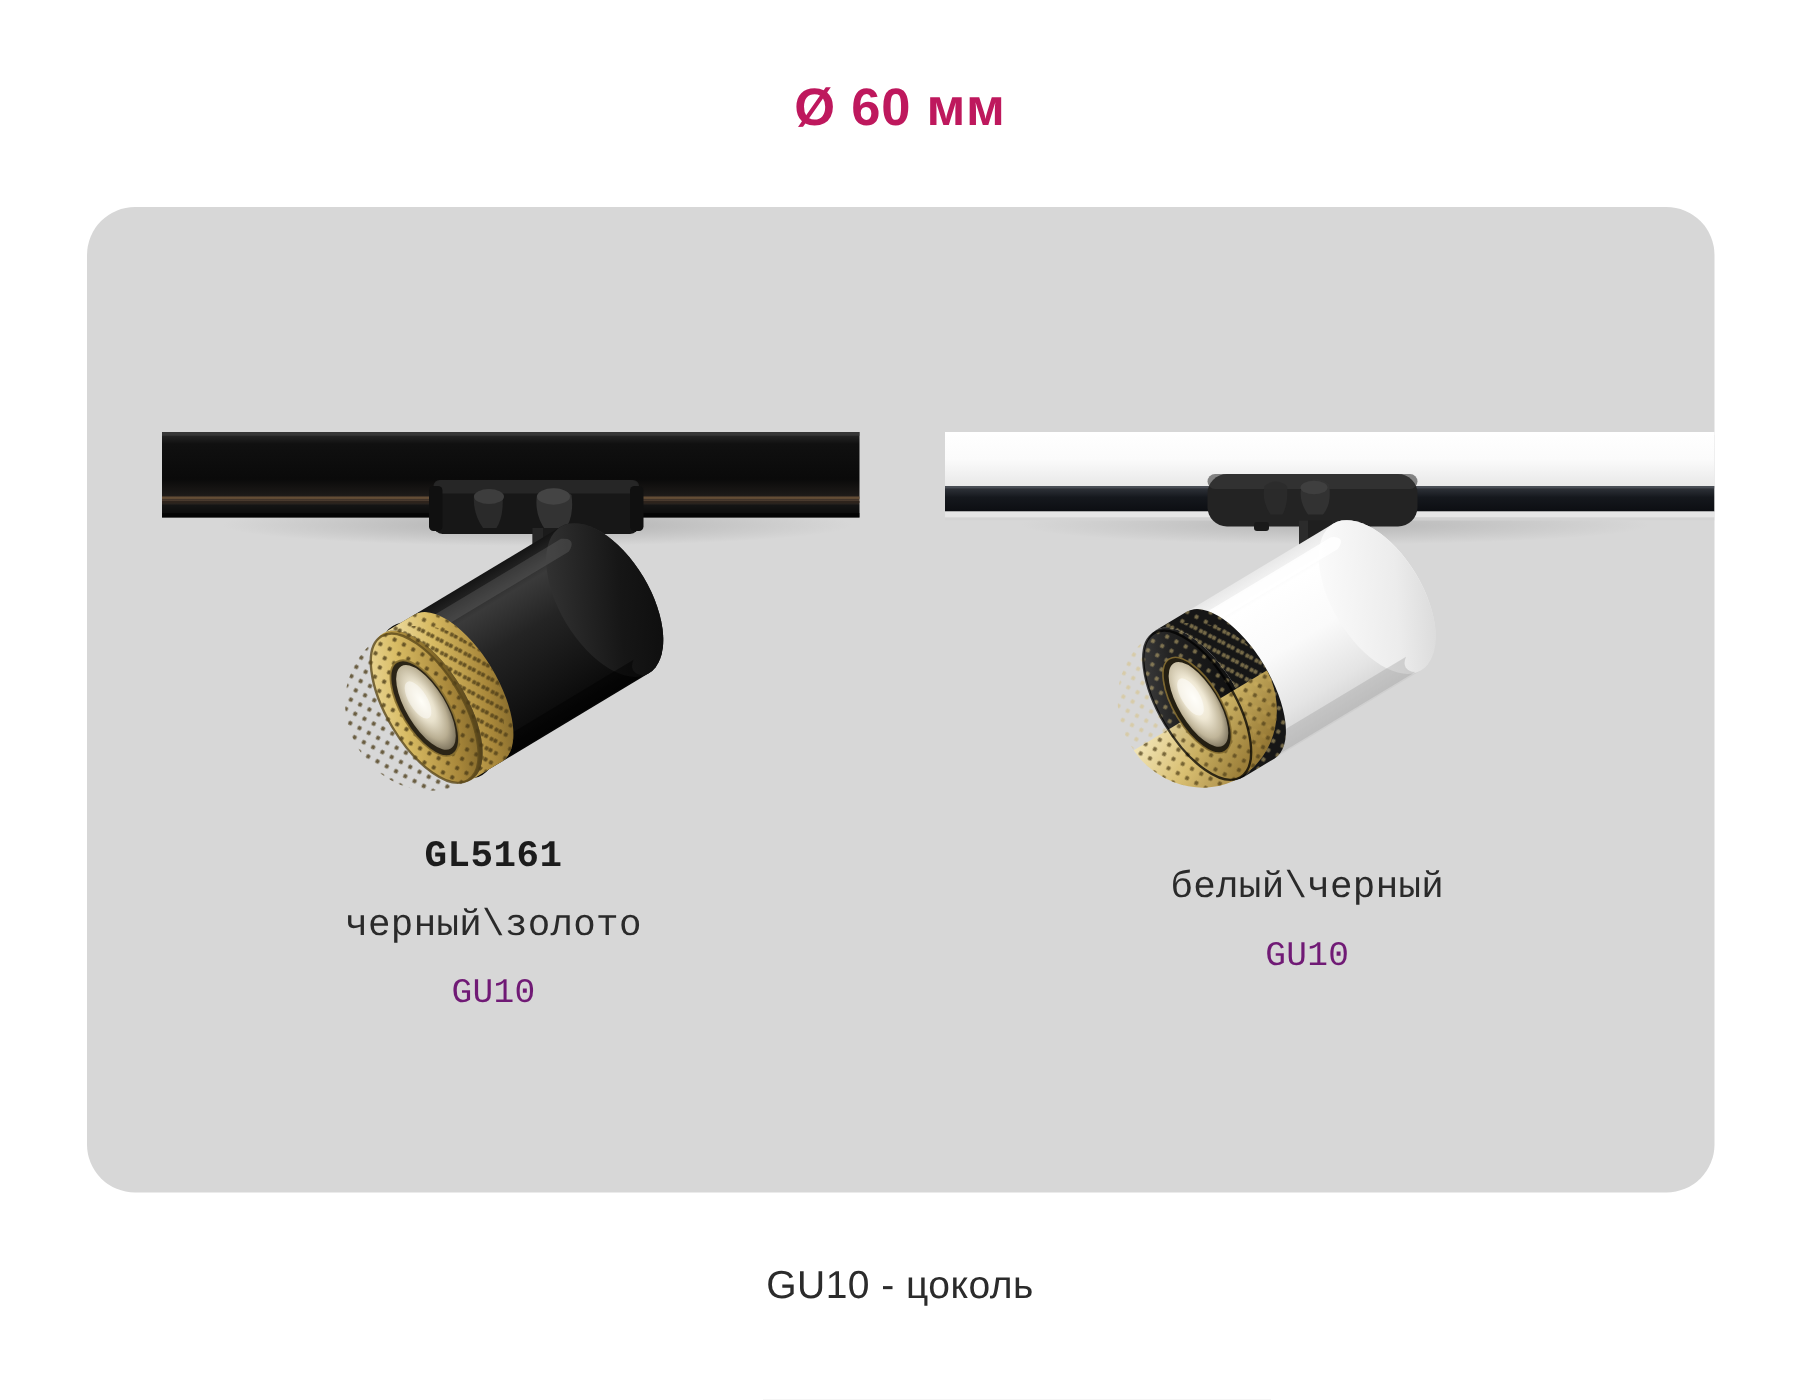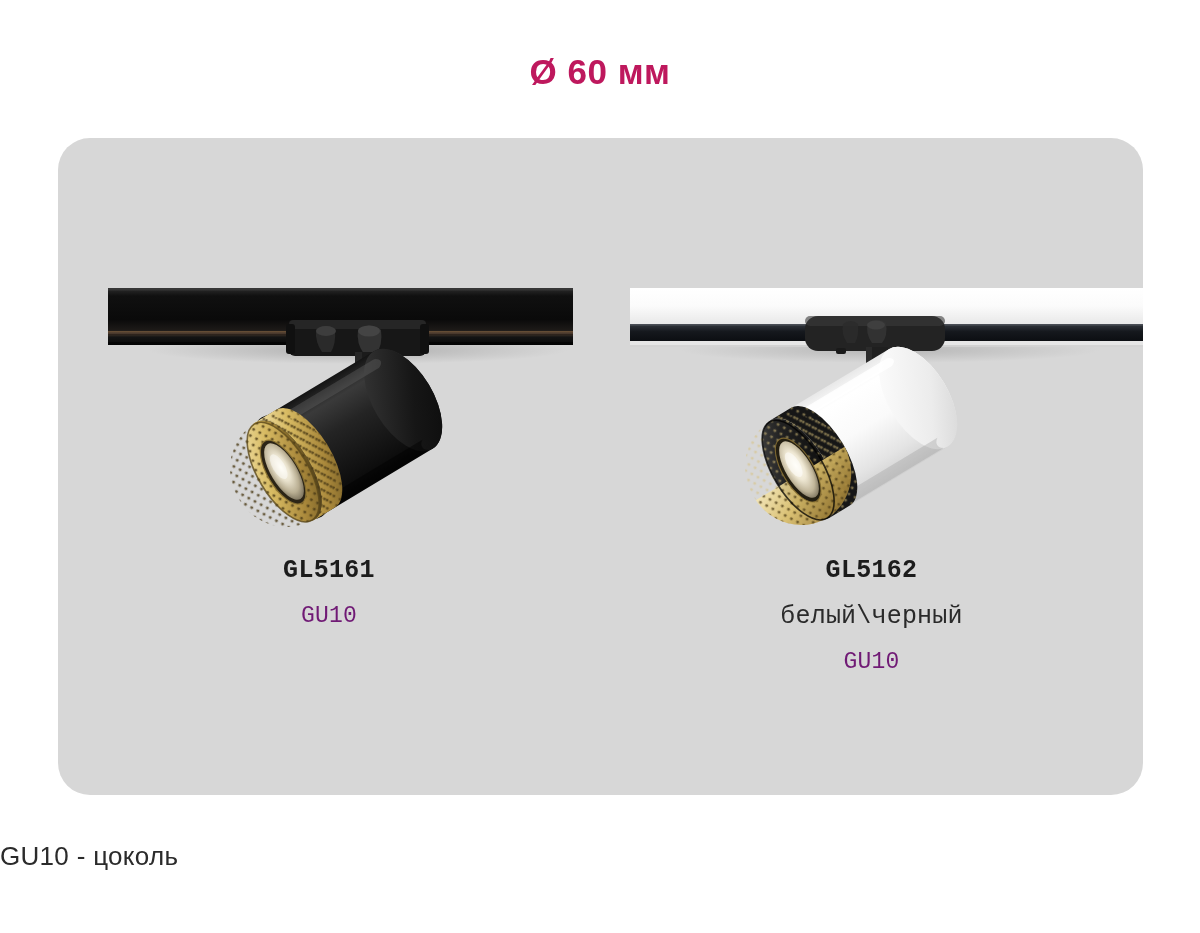--- a/index.html
+++ b/index.html
@@ -101,20 +101,21 @@
     line-height: 1;
     letter-spacing: 0.2px;
   }
 
   
   .footer {
     position: absolute;
     left: 0;
     top: 841px;
     width: 1200px;
+    text-align: center;
   }
   .footer-text {
     font-size: 26px;
     font-weight: 300;
     color: #2b2b2b;
     letter-spacing: 0.3px;
   }
 
   svg { display: block; }
 </style>
@@ -244,20 +245,21 @@
 
             <ellipse cx="-8" cy="0" rx="25" ry="56" fill="none" stroke="#5c4a1c" stroke-width="1.6" opacity="0.8"></ellipse>
             <ellipse cx="-8" cy="0" rx="15.5" ry="36" fill="none" stroke="#8a7132" stroke-width="1.2" opacity="0.9"></ellipse>
           </g>
         </g>
       </svg>
     </div>
 
     <div class="caption">
       <p class="sku">GL5161</p>
+      <p class="color">черный\золото</p>
       <p class="socket">GU10</p>
     </div>
   </div>
 
   <div class="product right">
 
     <div class="scene">
       <svg width="543" height="420" viewBox="0 0 543 420">
         <defs>
           <linearGradient id="whtTrack" x1="0" y1="0" x2="0" y2="1">
@@ -366,21 +368,20 @@
             <ellipse cx="-7" cy="0" rx="13" ry="32" fill="url(#lensGlow2)"></ellipse>
             <ellipse cx="-9" cy="-7" rx="6" ry="14" fill="#ffffff" opacity="0.5"></ellipse>
             <ellipse cx="-8" cy="0" rx="25" ry="56" fill="none" stroke="#000000" stroke-width="1.6" opacity="0.75"></ellipse>
             <ellipse cx="-8" cy="0" rx="15.5" ry="36" fill="none" stroke="#8a7132" stroke-width="1.1" opacity="0.85"></ellipse>
           </g>
         </g>
       </svg>
     </div>
 
     <div class="caption">
-      <p class="sku">GL5162</p>
       <p class="color">белый\черный</p>
       <p class="socket">GU10</p>
     </div>
   </div>
 
 </div>
 
 <div class="footer">
   <span class="footer-text">GU10 - цоколь</span>
 </div>

